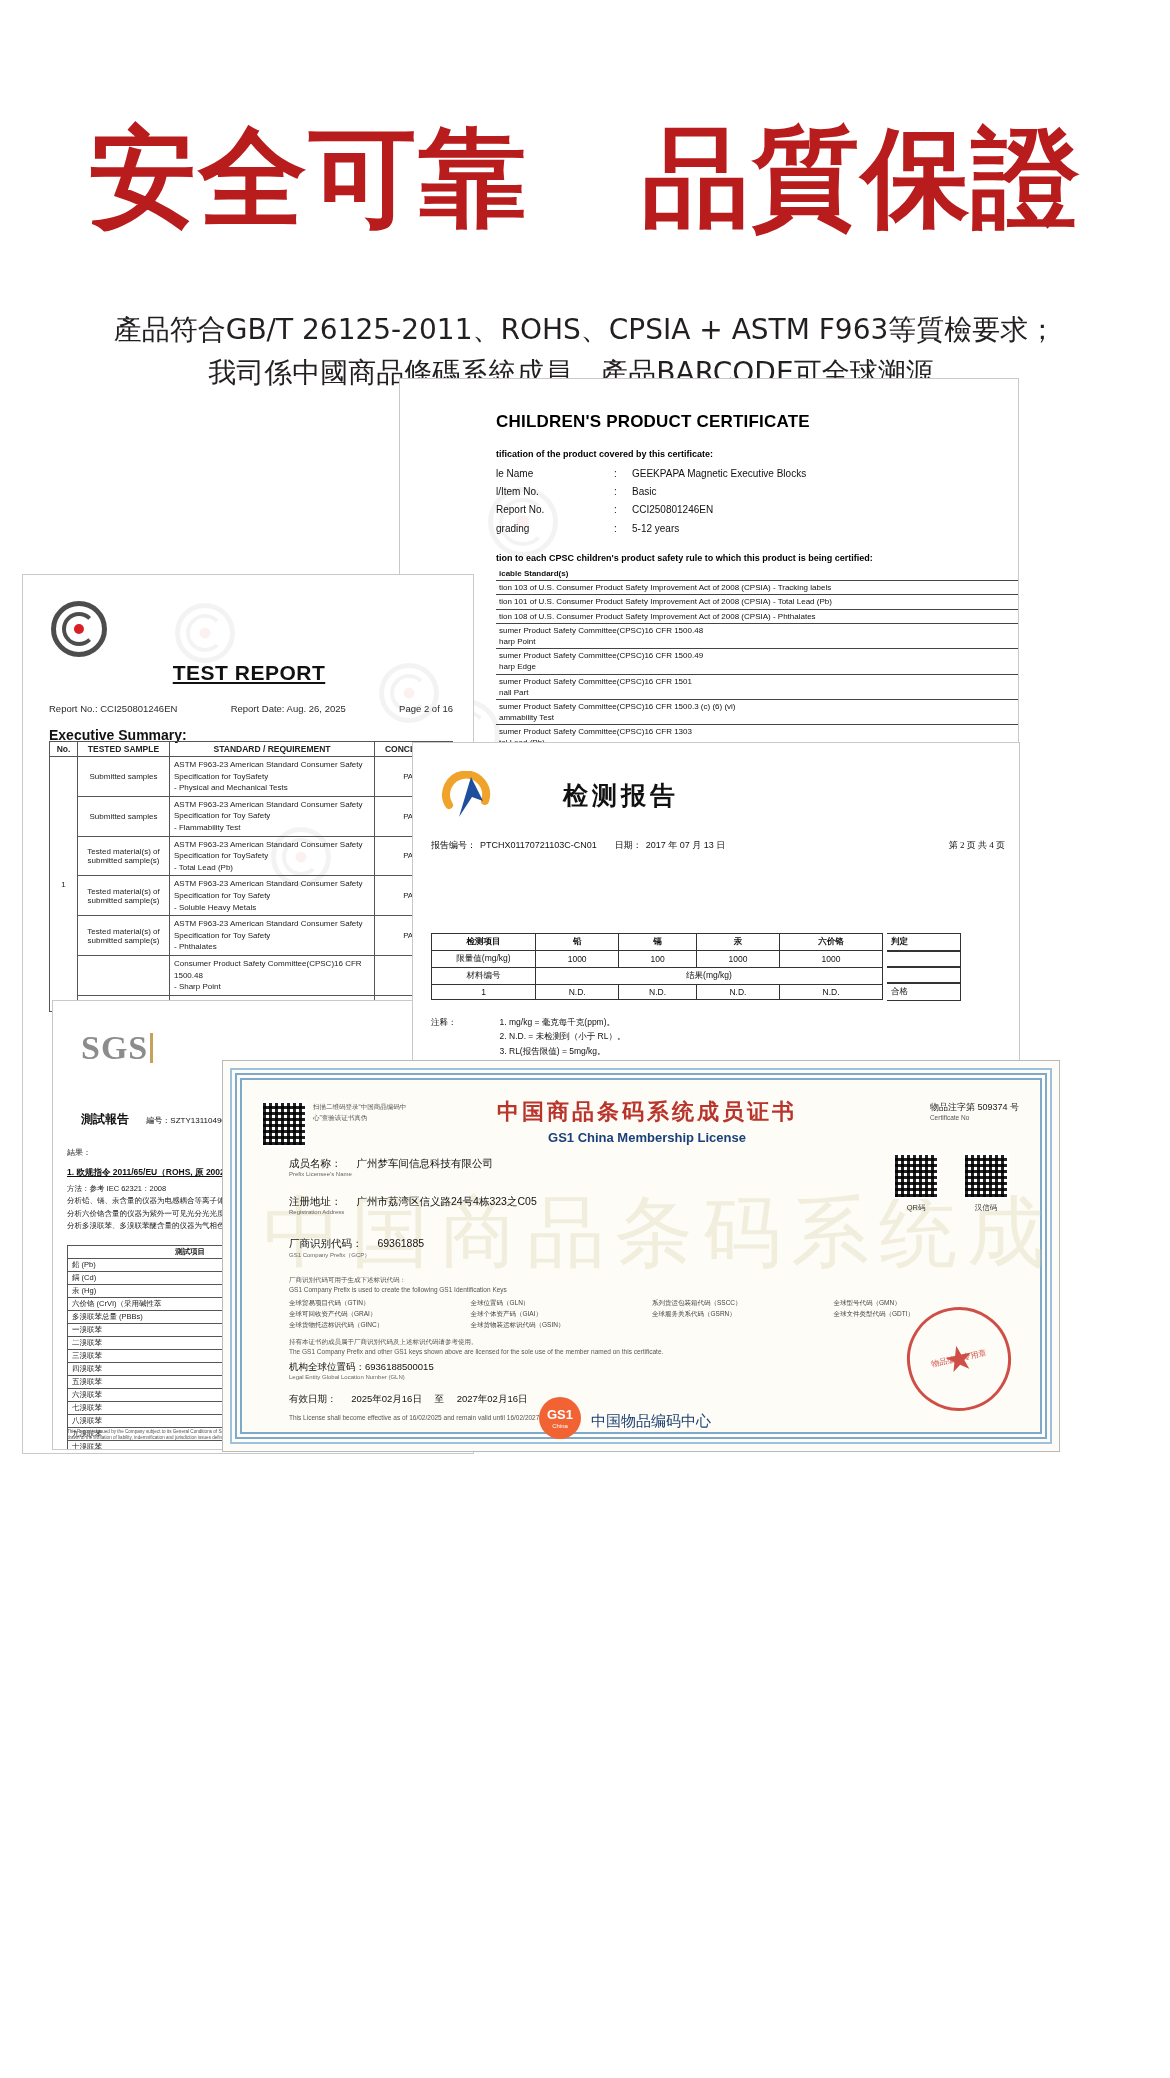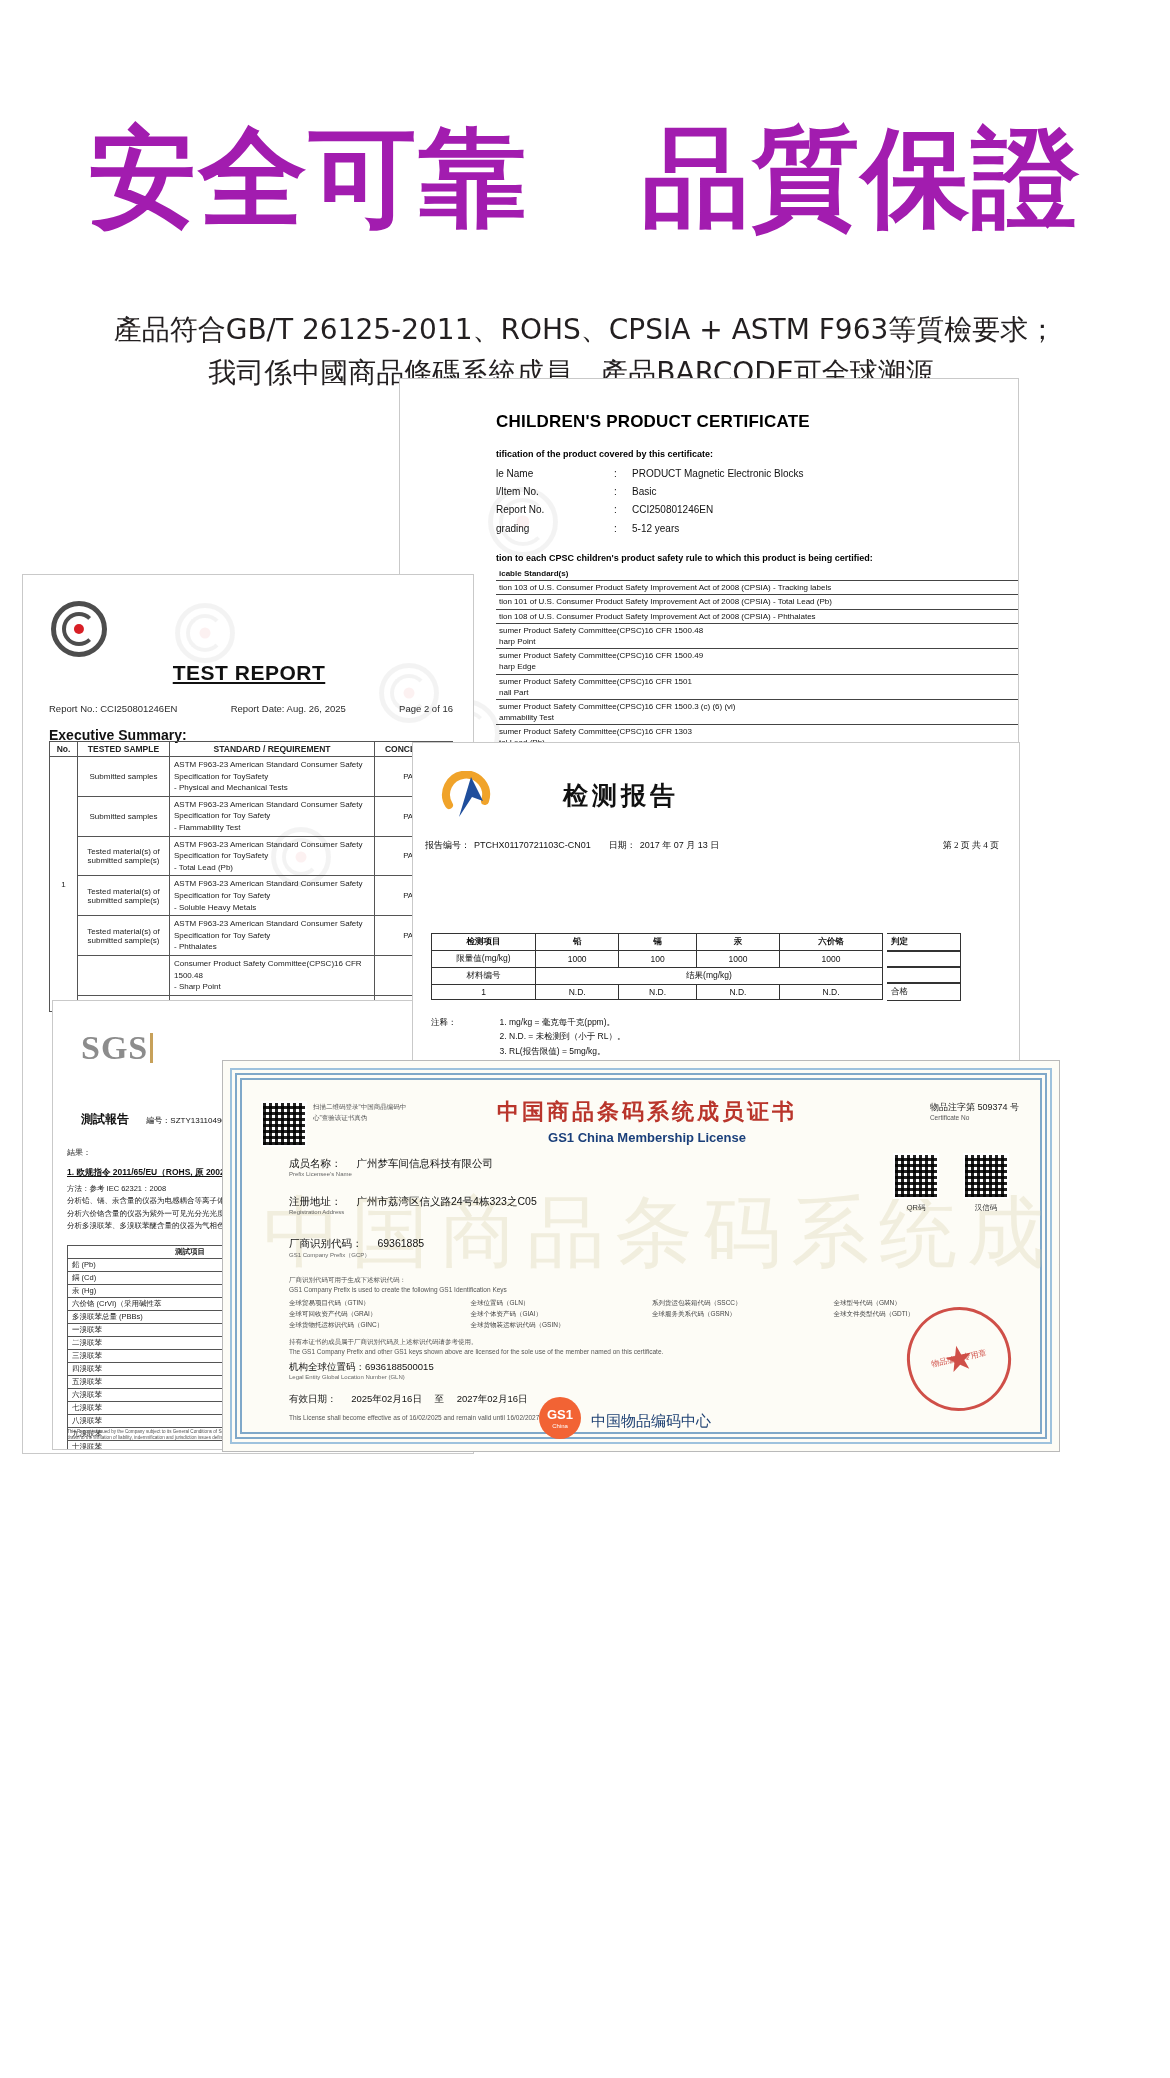--- a/index.html
+++ b/index.html
@@ -12,21 +12,21 @@
     overflow:hidden;
   }
 
   
   .headline {
     position:absolute; left:0; top:118px; width:1170px;
     text-align:center;
     font-size:108px;
     font-weight:bold;
     letter-spacing:2px;
-    color:#a21caf;
+    color:#b91c1c;
     line-height:1.12;
     white-space:nowrap;
     font-family:"DejaVu Sans", sans-serif;
   }
   .headline .gap { display:inline-block; width:34px; }
 
   .subtitle {
     position:absolute; left:0; top:308px; width:1170px;
     text-align:center;
     color:#231f20;
@@ -163,21 +163,21 @@
 
   
   #doc-ptc { left:412px; top:742px; width:608px; height:422px; z-index:5; }
   #doc-ptc .ptc-logo { position:absolute; left:28px; top:28px; width:60px; height:52px; }
   #doc-ptc .ptc-title {
     position:absolute; left:150px; top:36px; width:420px;
     font-size:25px; font-weight:bold; color:#111; letter-spacing:4px;
     font-family:"DejaVu Sans", sans-serif;
   }
   #doc-ptc .ptc-meta {
-    position:absolute; left:12px; top:96px; width:574px;
+    position:absolute; left:18px; top:96px; width:574px;
     font-size:9px; color:#111; display:flex; gap:18px; align-items:baseline;
   }
   #doc-ptc .ptc-meta .pages { margin-left:auto;font-family:Liberation Serif, serif; }
   #doc-ptc .ptc-sec { position:absolute; left:18px; top:120px; width:574px;
      font-size:9px; color:#111; line-height:1.58; }
   #doc-ptc .ptc-sec .u { text-decoration:underline; }
   #doc-ptc table.ptc-t {
     position:absolute; left:18px; top:190px; width:452px;
     border-collapse:collapse; font-size:8.5px; color:#111;
   }
@@ -280,21 +280,21 @@
   <div class="wm cci-mark" style="left:88px;top:108px;width:70px;height:70px;"></div>
   <div class="wm cci-mark" style="left:30px;top:250px;width:70px;height:70px;"></div>
 
   <div class="cpc-title">CHILDREN'S PRODUCT CERTIFICATE</div>
   <div class="cpc-sub">tification of the product covered by this certificate:</div>
 
   <div class="kv">
     <div class="row">
       <span class="k">le Name</span>
       <span class="s">:</span>
-      <span class="v">PRODUCT Magnetic Electronic Blocks</span>
+      <span class="v">GEEKPAPA Magnetic Executive Blocks</span>
     </div>
     <div class="row">
       <span class="k">l/Item No.</span>
       <span class="s">:</span>
       <span class="v">Basic</span>
     </div>
     <div class="row">
       <span class="k">Report No.</span>
       <span class="s">:</span>
       <span class="v">CCI250801246EN</span>

